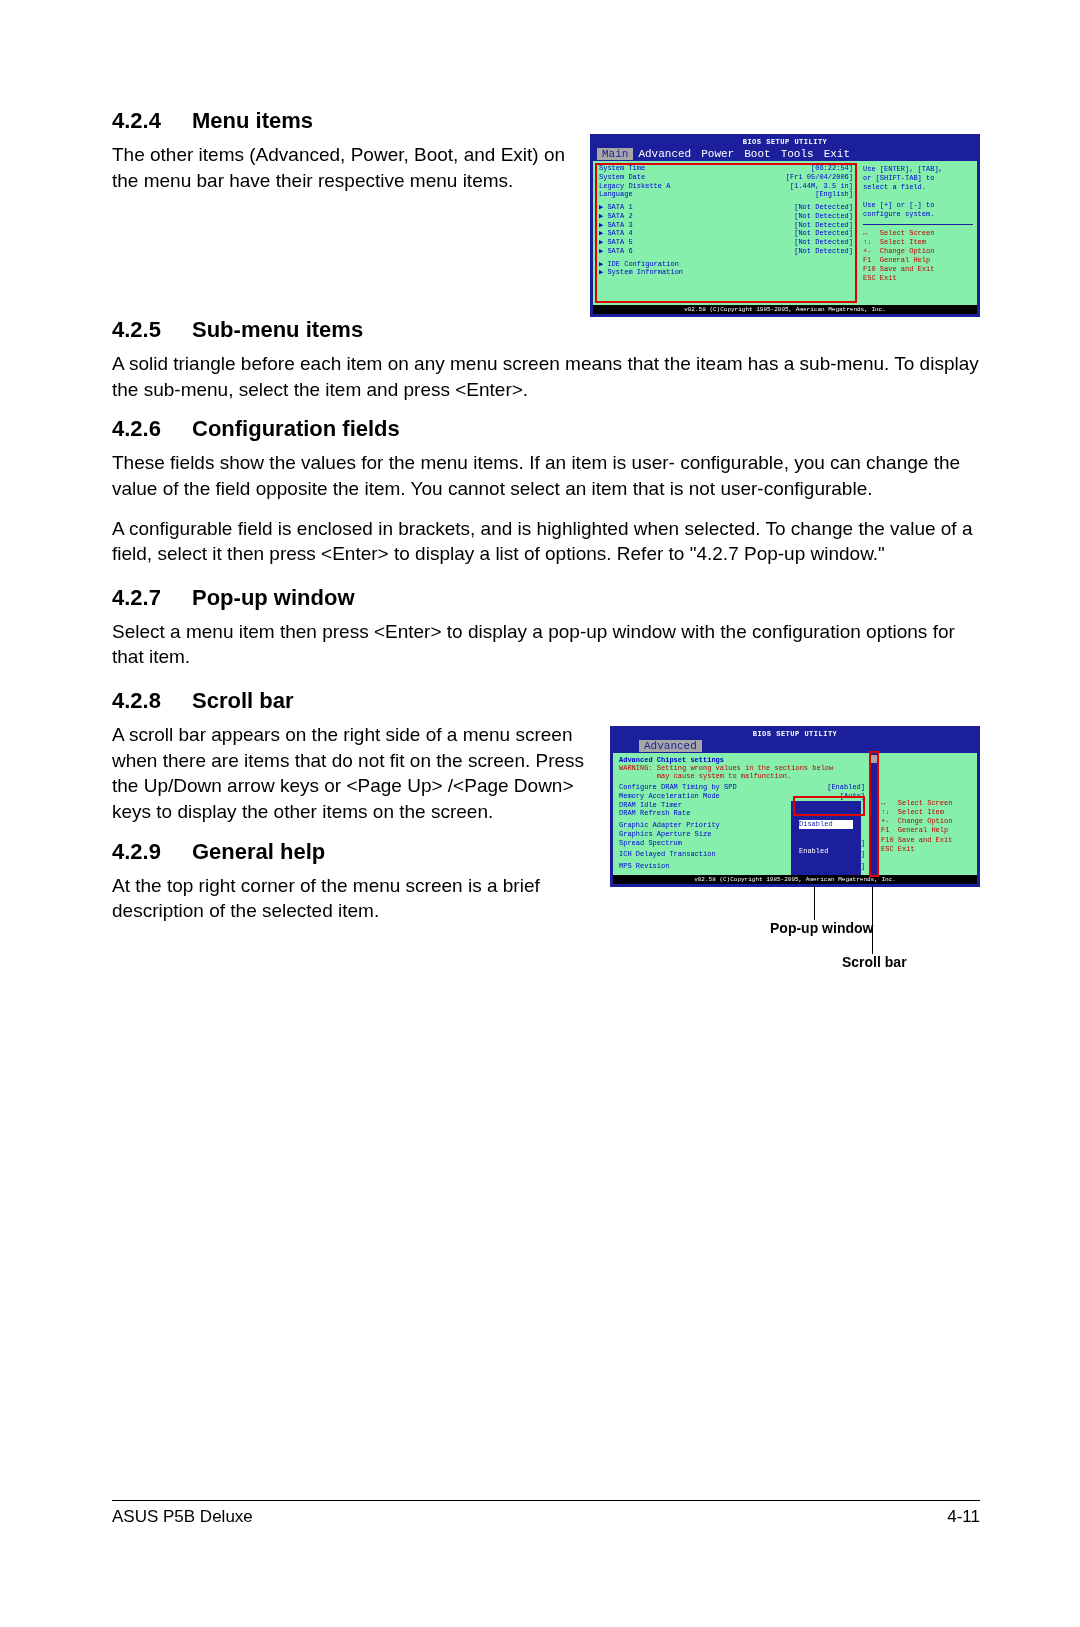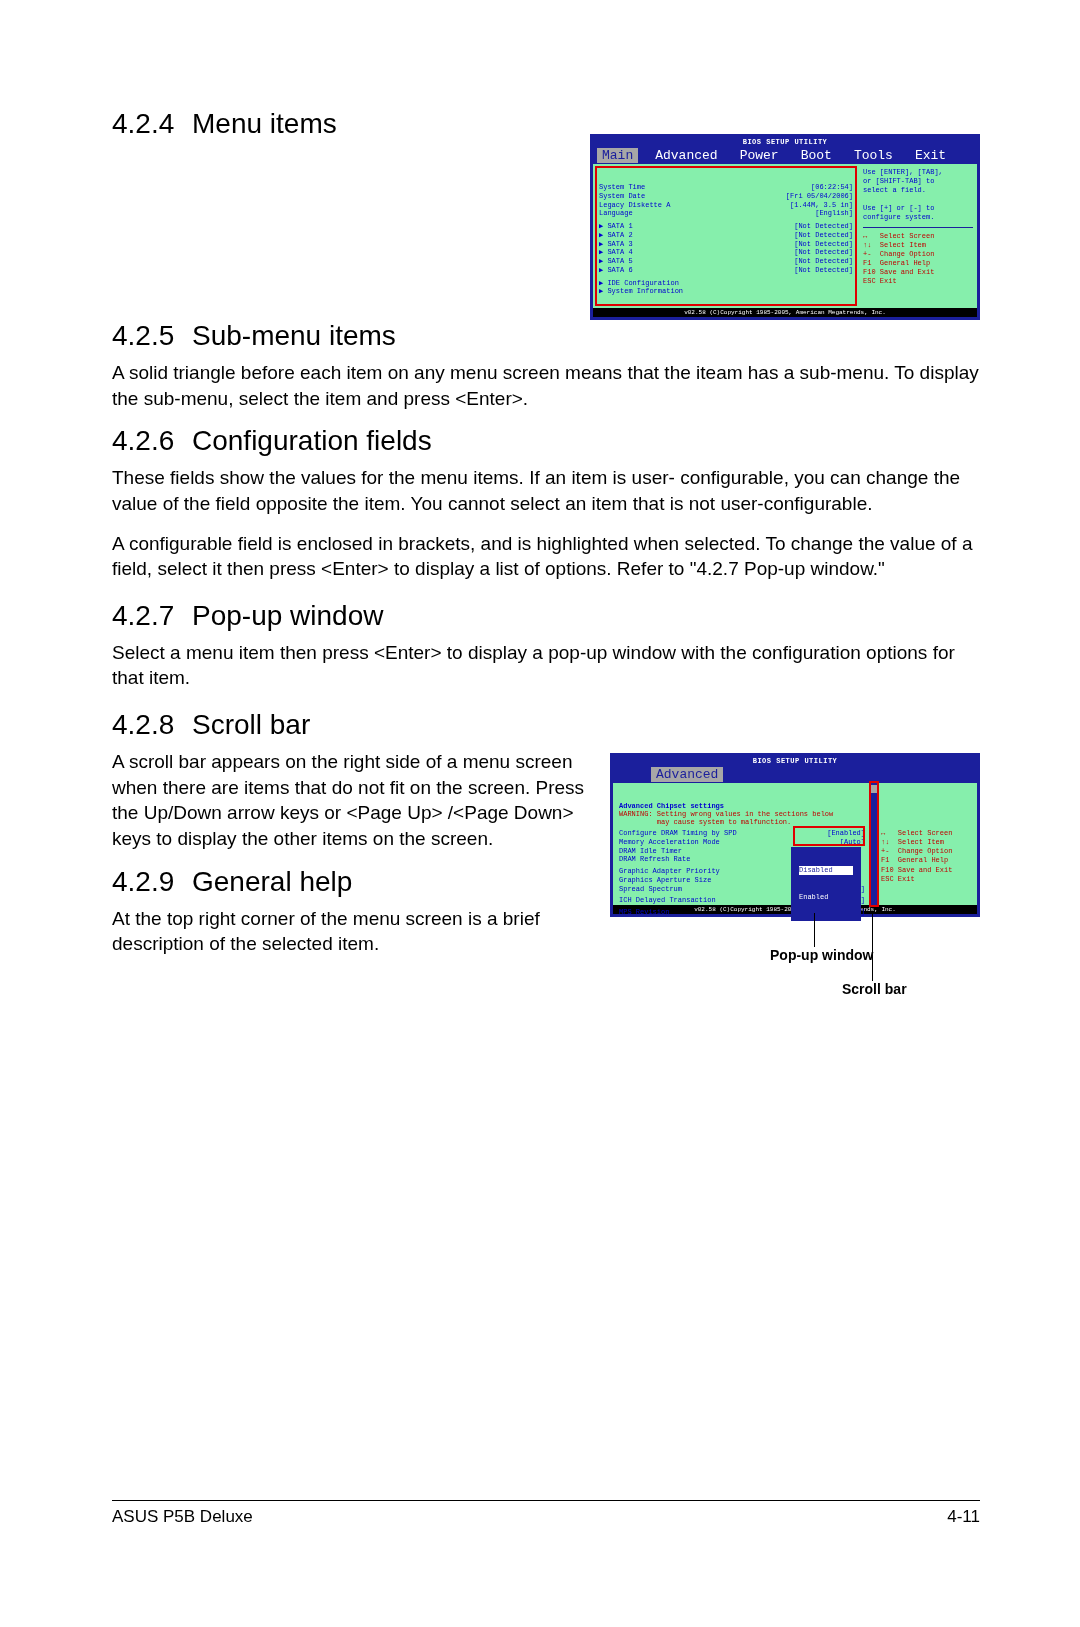--- a/index.html
+++ b/index.html
@@ -1,30 +1,30 @@
 <!DOCTYPE html>
 <html><head>
 <meta charset="utf-8">
 <style>
   *{box-sizing:border-box;margin:0;padding:0}
   body{font-family:Arial,Helvetica,sans-serif;font-size:19px;color:#000;background:#fff;width:1080px;height:1627px;position:relative;padding:108px 100px 0 112px}
-  .sec-head{font-weight:400;font-size:28px;margin-bottom:8px}
+  .sec-head{font-weight:700;font-size:22px;margin-bottom:8px}
   .sec-head .num{display:inline-block;width:80px}
   p{line-height:1.35;margin-bottom:14px}
   .row2{display:flex;gap:18px}
   .col-text{flex:1}
   .col-fig{width:390px;position:relative}
   
   .bios{border:3px solid #1b1f9c;background:#86efac;font-family:Liberation Mono, monospace;font-size:7px;color:#0000d0;position:relative}
   .bios-title{background:#1b1f9c;color:#fff;text-align:center;font-weight:700;font-size:7px;padding:1px 0;letter-spacing:0.5px}
-  .bios-menubar{background:#1b1f9c;color:#fff;font-size:13px;padding:1px 4px;display:flex;gap:12px}
+  .bios-menubar{background:#1b1f9c;color:#fff;font-size:11px;padding:1px 4px;display:flex;}
   .bios-menubar .sel{background:#a7a7a7;color:#1b1f9c;padding:0 5px}
   .bios-menubar span{padding:0 5px}
   .bios-body{display:flex;height:144px}
-  .bios-left{flex:1;padding:19px 6px;position:relative}
+  .bios-left{flex:1;padding:3px 6px;position:relative}
   .bios-right{width:118px;padding:4px 4px}
   .bios-line{display:flex;white-space:pre;line-height:1.25}
   .bios-line .lbl{flex:1}
   .bios-foot{background:#000;color:#fff;font-size:6px;text-align:center;padding:1px 0}
   .redbox{border:2px solid #e00000;position:absolute}
   .help-line{white-space:pre;line-height:1.3}
   .help-divider{border-top:1px solid #1b1f9c;margin:4px 0}
   .caption{font-weight:700;font-size:14px;text-align:center;margin-top:8px}
   .pointer-wrap{text-align:center;font-size:14px}
   .pointer-line{width:1px;height:22px;background:#000;margin:0 auto}
@@ -42,20 +42,21 @@
   .callout-label{position:absolute;font-size:14px;font-weight:700}
 </style>
 </head>
 <body>
 
 <div class="row2">
   <div class="col-text">
     <h2 class="sec-head">
       <span class="num">4.2.4</span><span>Menu items</span>
     </h2>
+    <p>The other items (Advanced, Power, Boot, and Exit) on the menu bar have their respective menu items.</p>
   </div>
   <div class="col-fig" style="margin-top:26px">
     <div class="bios">
       <div class="bios-title">BIOS SETUP UTILITY</div>
       <div class="bios-menubar">
         <span class="sel">Main</span>
         <span>Advanced</span>
         <span>Power</span>
         <span>Boot</span>
         <span>Tools</span>

